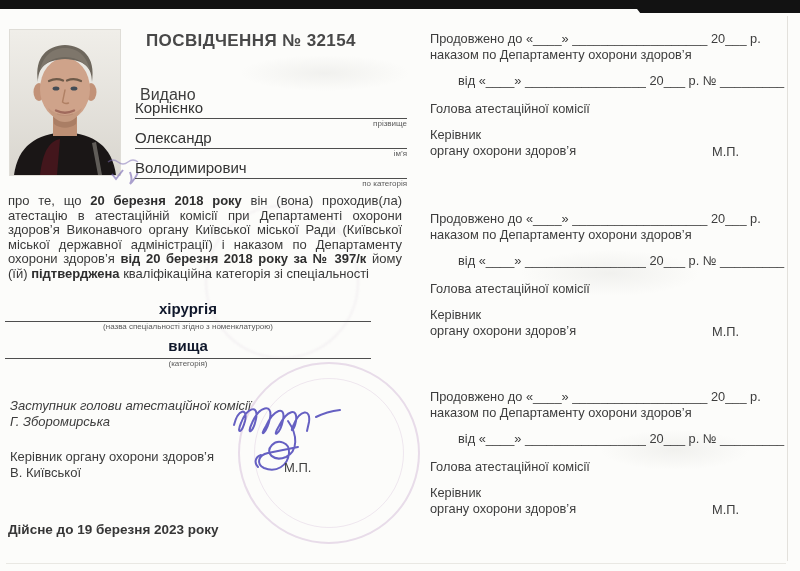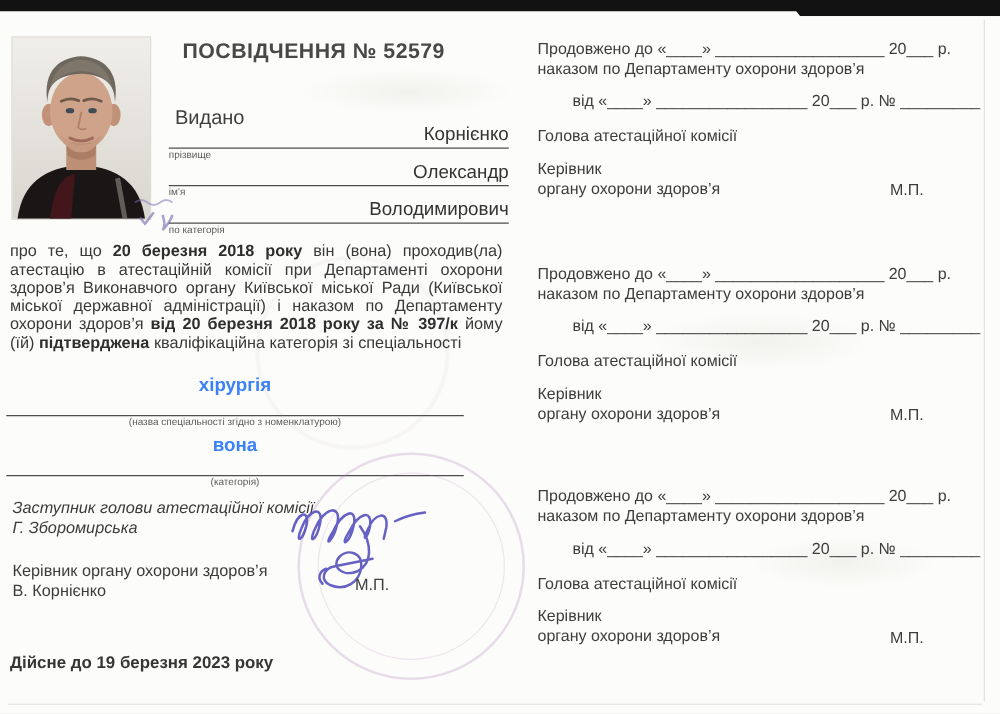--- a/index.html
+++ b/index.html
@@ -26,33 +26,33 @@
   .photo svg { display:block; }
   .photo-stamp-marks { position:absolute; left:94px; top:124px; width:44px; height:36px; opacity:.65; }
 
   
   .title { position:absolute; left:146px; top:31px; margin:0;
     font-size:17px; font-weight:600; letter-spacing:.4px; color:#484848; }
   .issued { position:absolute; left:140px; top:86px; font-size:16px; color:#3e3e3e; }
 
   
   .name-fields { position:absolute; left:135px; top:99px; width:272px; }
-  .nf-value { font-size:15px; text-align:right; line-height:18px; color:#333;
+  .nf-value { font-size:15px; text-align:left; line-height:18px; color:#333;
     border-bottom:1px solid #4e4e4e; padding-bottom:1px; }
-  .nf-caption { font-size:8px; text-align:left; color:#5a5a5a; line-height:9px; margin-bottom:1px; }
+  .nf-caption { font-size:8px; text-align:right; color:#5a5a5a; line-height:9px; margin-bottom:1px; }
 
   
   .body-text { position:absolute; left:8px; top:194px; width:394px; margin:0;
     font-size:13px; line-height:14.5px; text-align:justify; color:#393939; }
   .b { font-weight:700; color:#2e2e2e; }
 
   
   .spec-fields { position:absolute; left:5px; top:299px; width:366px; }
-  .sf-value { font-size:15px; font-weight:700; text-align:center; line-height:19px; color:#3b82f6;
-    border-bottom:1px solid #4e4e4e; padding-bottom:14px; }
+  .sf-value { font-size:15px; font-weight:700; text-align:center; line-height:19px; color:#0f172a;
+    border-bottom:1px solid #4e4e4e; padding-bottom:3px; }
   .sf-caption { font-size:8px; text-align:center; color:#5a5a5a; line-height:10px; margin-bottom:4px; }
 
   
   .officials-1 { position:absolute; left:10px; top:398px; font-size:13px; line-height:16px; color:#3c3c3c;font-style:italic; }
   .officials-2 { position:absolute; left:10px; top:449px; font-size:13px; line-height:16px; color:#3c3c3c; }
   .valid { position:absolute; left:8px; top:522px; font-size:13.5px; font-weight:700; color:#363636; }
 
   
   .signature-svg { position:absolute; left:228px; top:383px; width:125px; height:92px; }
   .seal-left { position:absolute; left:284px; top:460px; font-size:13px; color:#3f3f3f; }
@@ -125,48 +125,48 @@
       <path d="M46,80.5 q9,4.5 18,0" stroke="#a06a5c" stroke-width="2.4" fill="none" stroke-linecap="round"></path>
       <path d="M47,84 q8,3 16,0" stroke="#b98c74" stroke-width="1.2" fill="none" opacity=".7"></path>
     </svg>
     <svg class="photo-stamp-marks" width="44" height="36" viewBox="0 0 44 36">
       <path d="M4,8 q5,-4 10,0 q5,4 10,0 q5,-4 10,0" stroke="#7f6fb6" stroke-width="1.4" fill="none" opacity=".8"></path>
       <path d="M8,20 l4,5 l7,-9" stroke="#7f6fb6" stroke-width="2" fill="none"></path>
       <path d="M26,18 q3,8 0,12 M34,18 q-2,6 -8,12" stroke="#7f6fb6" stroke-width="2" fill="none"></path>
     </svg>
   </div>
 
-  <h1 class="title">ПОСВІДЧЕННЯ № 52579</h1>
+  <h1 class="title">ПОСВІДЧЕННЯ № 32154</h1>
   <div class="issued">Видано</div>
 
   <div class="name-fields">
     <div class="nf-value">Корнієнко</div>
     <div class="nf-caption">прізвище</div>
     <div class="nf-value">Олександр</div>
     <div class="nf-caption">ім’я</div>
     <div class="nf-value">Володимирович</div>
     <div class="nf-caption">по категорія</div>
   </div>
 
   <p class="body-text"><span>про те, що </span><span class="b">20 березня 2018 року</span><span> він (вона) проходив(ла) атестацію в атестаційній комісії при Департаменті охорони здоров’я Виконавчого органу Київської міської Ради (Київської міської державної адміністрації) і наказом по Департаменту охорони здоров’я </span><span class="b">від 20 березня 2018 року за № 397/к</span><span> йому (їй) </span><span class="b">підтверджена</span><span> кваліфікаційна категорія зі спеціальності</span></p>
 
   <div class="spec-fields">
     <div class="sf-value">хірургія</div>
     <div class="sf-caption">(назва спеціальності згідно з номенклатурою)</div>
-    <div class="sf-value">вона</div>
+    <div class="sf-value">вища</div>
     <div class="sf-caption">(категорія)</div>
   </div>
 
   <div class="officials-1">
     <div>Заступник голови атестаційної комісії</div>
     <div>Г. Зборомирська</div>
   </div>
   <div class="officials-2">
     <div>Керівник органу охорони здоров’я</div>
-    <div>В. Корнієнко</div>
+    <div>В. Київської</div>
   </div>
 
   <div class="stamp-upper"></div>
   <div class="stamp-lower"></div>
   <svg class="signature-svg" viewBox="0 0 125 92">
     <g stroke="#5650bd" stroke-width="2" fill="none" stroke-linecap="round" opacity=".9">
       <path d="M6,42 C10,26 20,24 17,38 C14,50 8,52 13,40 C19,24 31,21 28,36 C25,50 18,53 24,40 C31,23 45,20 42,35 C39,50 30,56 38,43 C46,26 58,22 55,37 C52,52 43,56 51,43 C59,27 70,24 68,38 C66,48 61,51 66,41 C72,27 83,25 81,39 L79,48"></path>
       <path d="M88,34 C96,30 104,28 112,27"></path>
       <path d="M60,38 C70,52 70,68 58,74 C46,79 36,70 44,62 C50,56 62,59 61,70 C60,83 48,90 36,85 C28,81 30,72 40,70 L70,64"></path>
       <path d="M30,84 C26,80 27,74 33,72"></path>

